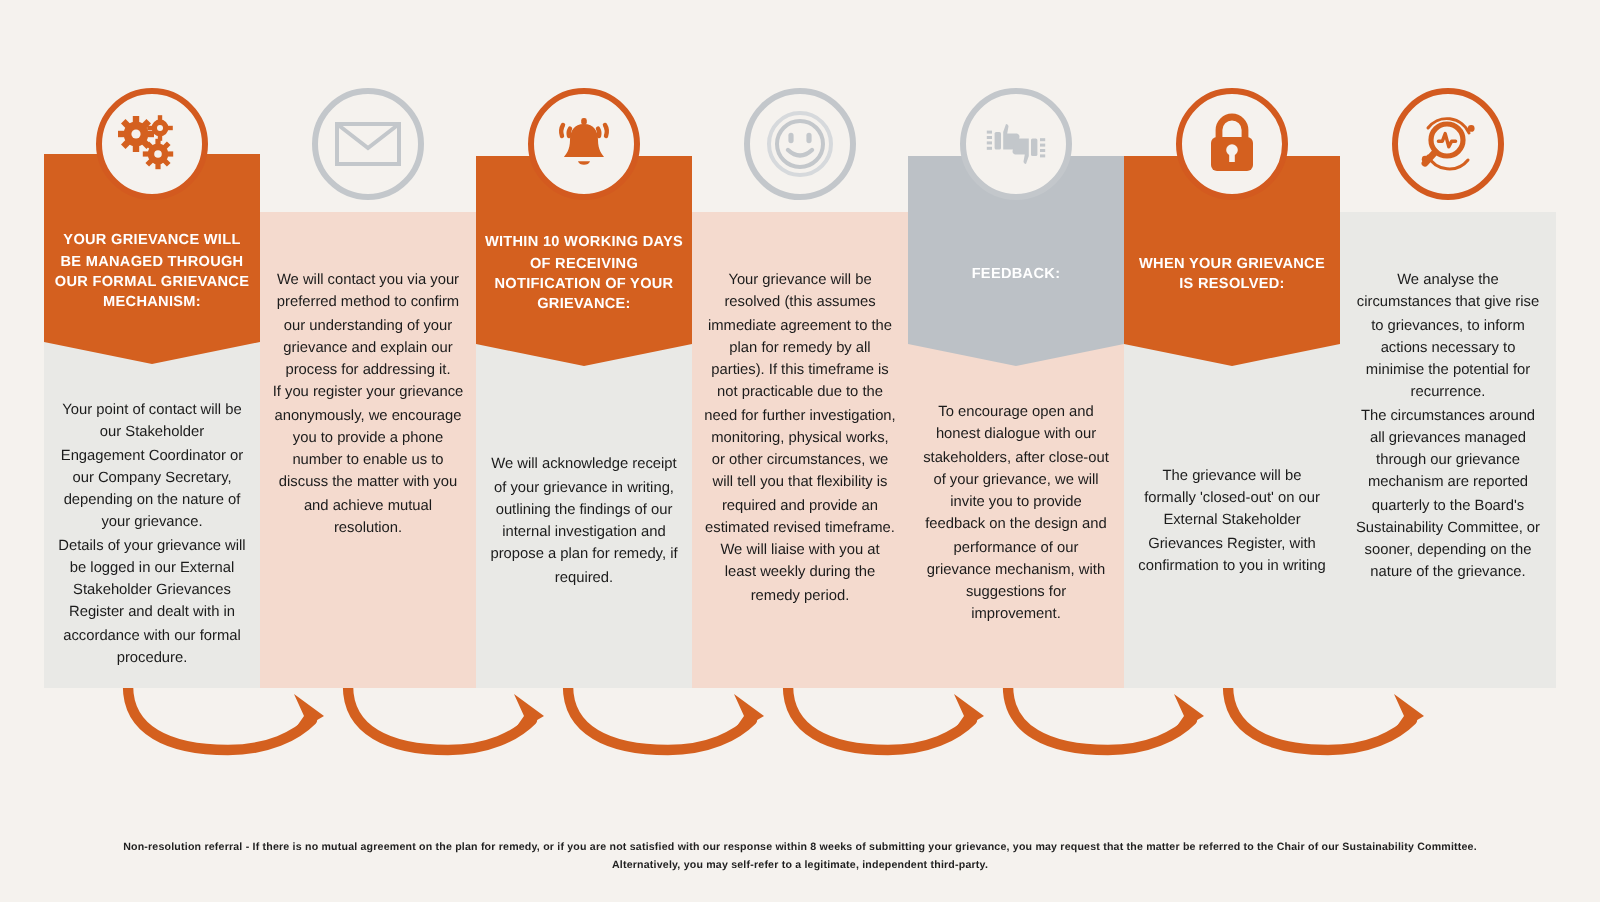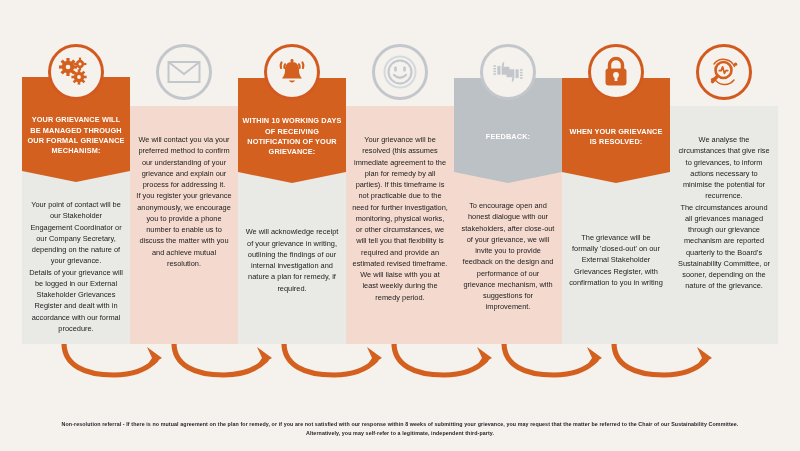--- a/index.html
+++ b/index.html
@@ -213,21 +213,21 @@
             <path d="M17 6 C12 6 10 9.5 10 14 C10 19 8 21 7 22.5 L27 22.5 C26 21 24 19 24 14 C24 9.5 22 6 17 6 Z" fill="#d4601f"></path>
             <rect x="15.6" y="3" width="2.8" height="3.4" rx="1.2" fill="#d4601f"></rect>
             <path d="M14 24.6 C14.6 27 19.4 27 20 24.6 Z" fill="#d4601f"></path>
           </svg>
         </div>
       </div>
       <div class="banner">
         <span>WITHIN 10 WORKING DAYS OF RECEIVING NOTIFICATION OF YOUR GRIEVANCE:</span>
       </div>
       <div class="body-box">
-        <p>We will acknowledge receipt of your grievance in writing, outlining the findings of our internal investigation and nature a plan for remedy, if required.</p>
+        <p>We will acknowledge receipt of your grievance in writing, outlining the findings of our internal investigation and propose a plan for remedy, if required.</p>
       </div>
     </div>
 
     <div class="col c4 gray">
       <div class="icon-wrap">
         <div class="icon-circle">
           <svg width="36" height="36" viewBox="0 0 36 36">
             <circle cx="18" cy="18" r="15.5" fill="none" stroke="#d6d9dc" stroke-width="2"></circle>
             <circle cx="18" cy="18" r="11.5" fill="none" stroke="#c3c7cb" stroke-width="2"></circle>
             <rect x="12.2" y="12.4" width="2.6" height="5.2" rx="1.3" fill="#c3c7cb"></rect>

